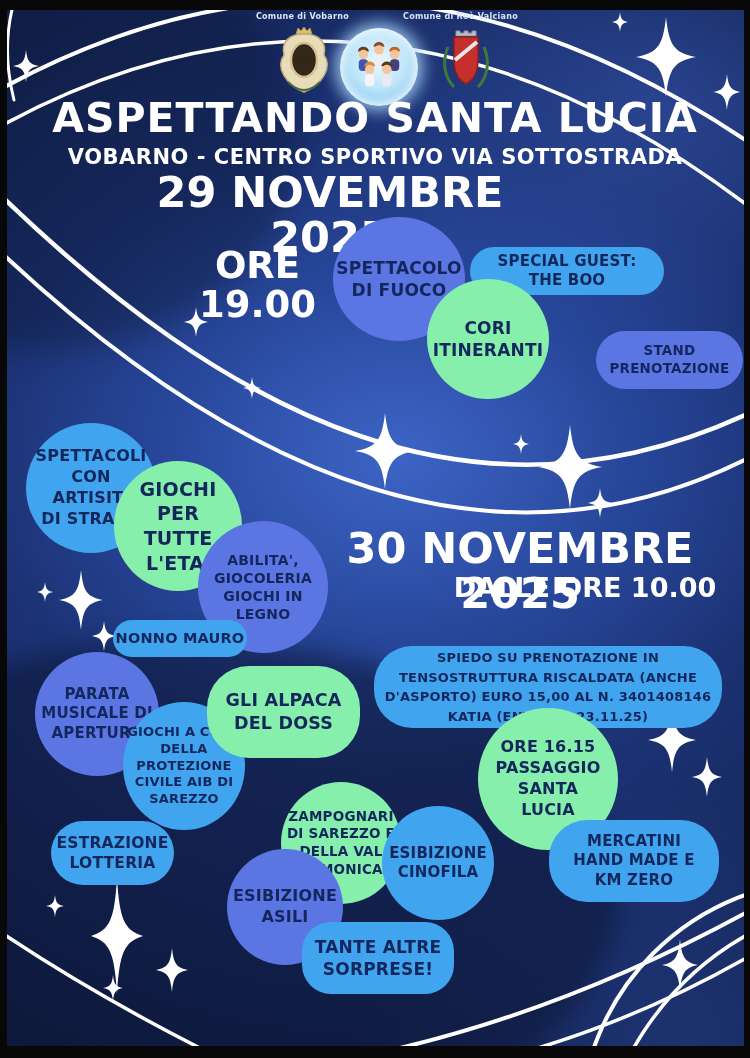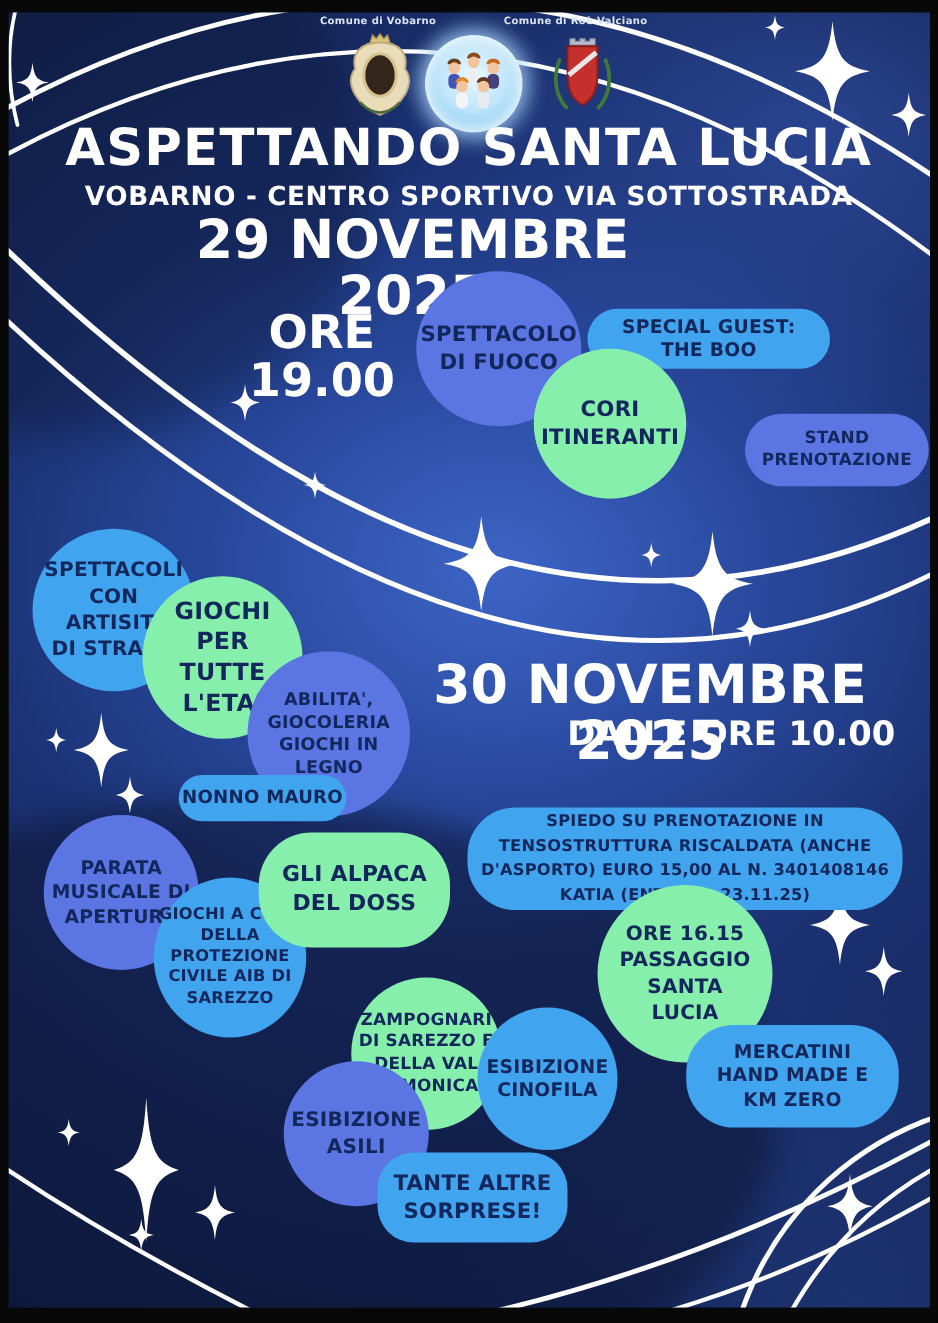--- a/index.html
+++ b/index.html
@@ -146,40 +146,42 @@
 CON
 ARTISITI
 DI STRADA</div>
   <div class="bubble circle bwhite" style="left:114px;top:461px;width:128px;height:130px;font-size:19px;">GIOCHI
 PER
 TUTTE L'ETA'</div>
   <div class="bubble circle peri" style="left:198px;top:521px;width:130px;height:132px;font-size:14px;">ABILITA',
 GIOCOLERIA
 GIOCHI IN
 LEGNO</div>
-  <div class="bubble lblue" style="left:113px;top:620px;width:134px;height:37px;border-radius:19px;font-size:14.5px;margin-left:30px;">NONNO MAURO</div>
+  <div class="bubble lblue" style="left:113px;top:620px;width:134px;height:37px;border-radius:19px;font-size:14.5px;">NONNO MAURO</div>
 
   <div class="bubble lblue" style="left:374px;top:617px;width:348px;height:82px;border-radius:38px;font-size:13px;line-height:1.5;margin-top:29px;">SPIEDO SU PRENOTAZIONE IN
 TENSOSTRUTTURA RISCALDATA (ANCHE
 D'ASPORTO) EURO 15,00  AL N. 3401408146
 KATIA (ENTRO IL 23.11.25)</div>
   <div class="bubble circle peri" style="left:35px;top:652px;width:124px;height:124px;font-size:15px;">PARATA
 MUSICALE DI
 APERTURA</div>
   <div class="bubble circle lblue" style="left:123px;top:702px;width:122px;height:128px;font-size:13px;">GIOCHI A CURA
 DELLA
 PROTEZIONE
 CIVILE AIB DI
 SAREZZO</div>
   <div class="bubble bwhite" style="left:207px;top:666px;width:153px;height:92px;border-radius:42px;font-size:17.5px;">GLI ALPACA
 DEL DOSS</div>
   <div class="bubble circle bwhite" style="left:478px;top:708px;width:140px;height:142px;font-size:16px;">ORE 16.15
 PASSAGGIO
 SANTA
 LUCIA</div>
+  <div class="bubble lblue" style="left:51px;top:821px;width:123px;height:64px;border-radius:32px;font-size:15.5px;">ESTRAZIONE
+LOTTERIA</div>
   <div class="bubble circle bwhite" style="left:281px;top:782px;width:120px;height:122px;font-size:13.5px;">ZAMPOGNARI
 DI SAREZZO E
 DELLA VAL
 CAMONICA</div>
   <div class="bubble circle lblue" style="left:382px;top:806px;width:112px;height:114px;font-size:15px;">ESIBIZIONE
 CINOFILA</div>
   <div class="bubble circle peri" style="left:227px;top:849px;width:116px;height:116px;font-size:16px;">ESIBIZIONE
 ASILI</div>
   <div class="bubble lblue" style="left:302px;top:922px;width:152px;height:72px;border-radius:29px;font-size:17px;">TANTE ALTRE
 SORPRESE!</div>

